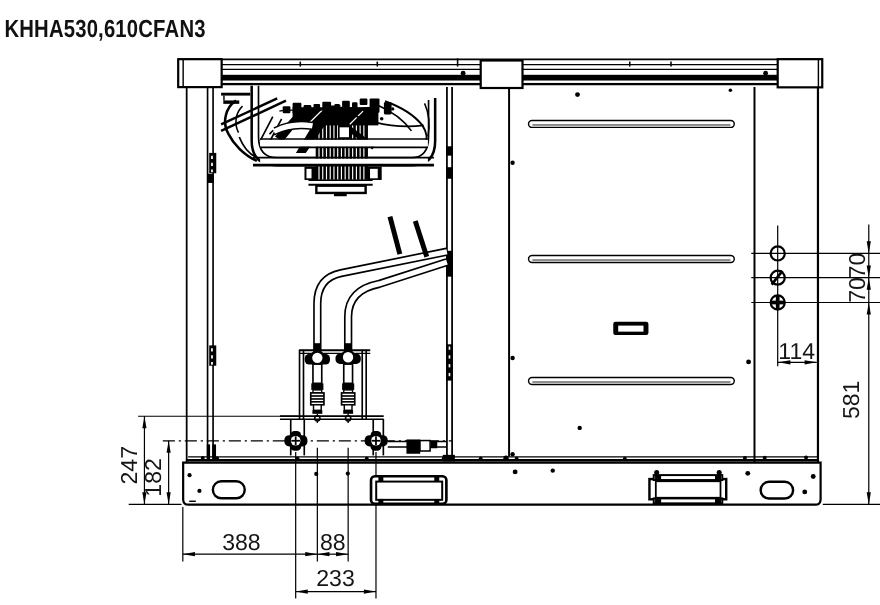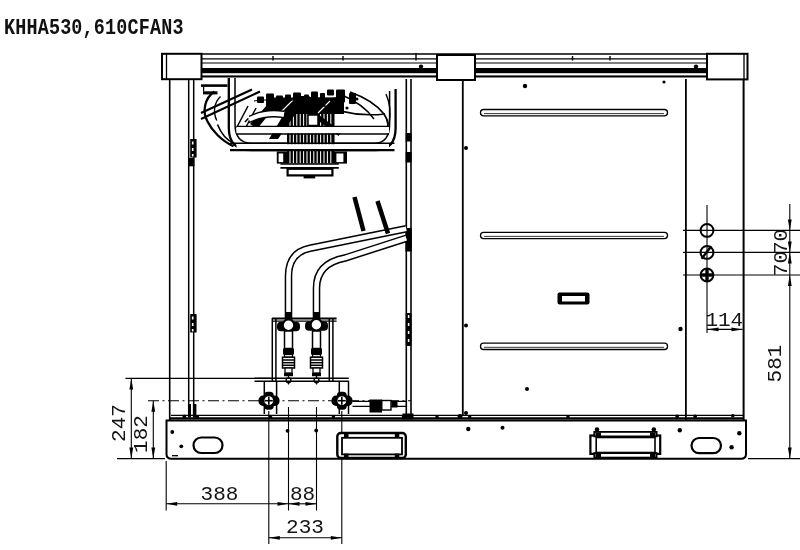--- a/index.html
+++ b/index.html
@@ -1,16 +1,16 @@
 <!DOCTYPE html>
 <html><head>
 <meta charset="utf-8">
 <style>
 html,body{margin:0;padding:0;background:#fff;}
-#wrap{width:636px;height:550px;position:relative;background:#fff;font-family:Liberation Mono, monospace;}
+#wrap{width:636px;height:550px;position:relative;background:#fff;font-family:Liberation Sans, sans-serif;}
 svg{position:absolute;left:0;top:0;}
 text{fill:#111;}
 .dim{font-size:21px;fill:#151515;}
 </style>
 </head>
 <body>
 <div id="wrap">
 <svg width="800" height="550" viewBox="0 0 800 550">
 <rect x="0" y="0" width="800" height="550" fill="#ffffff"></rect>
 

